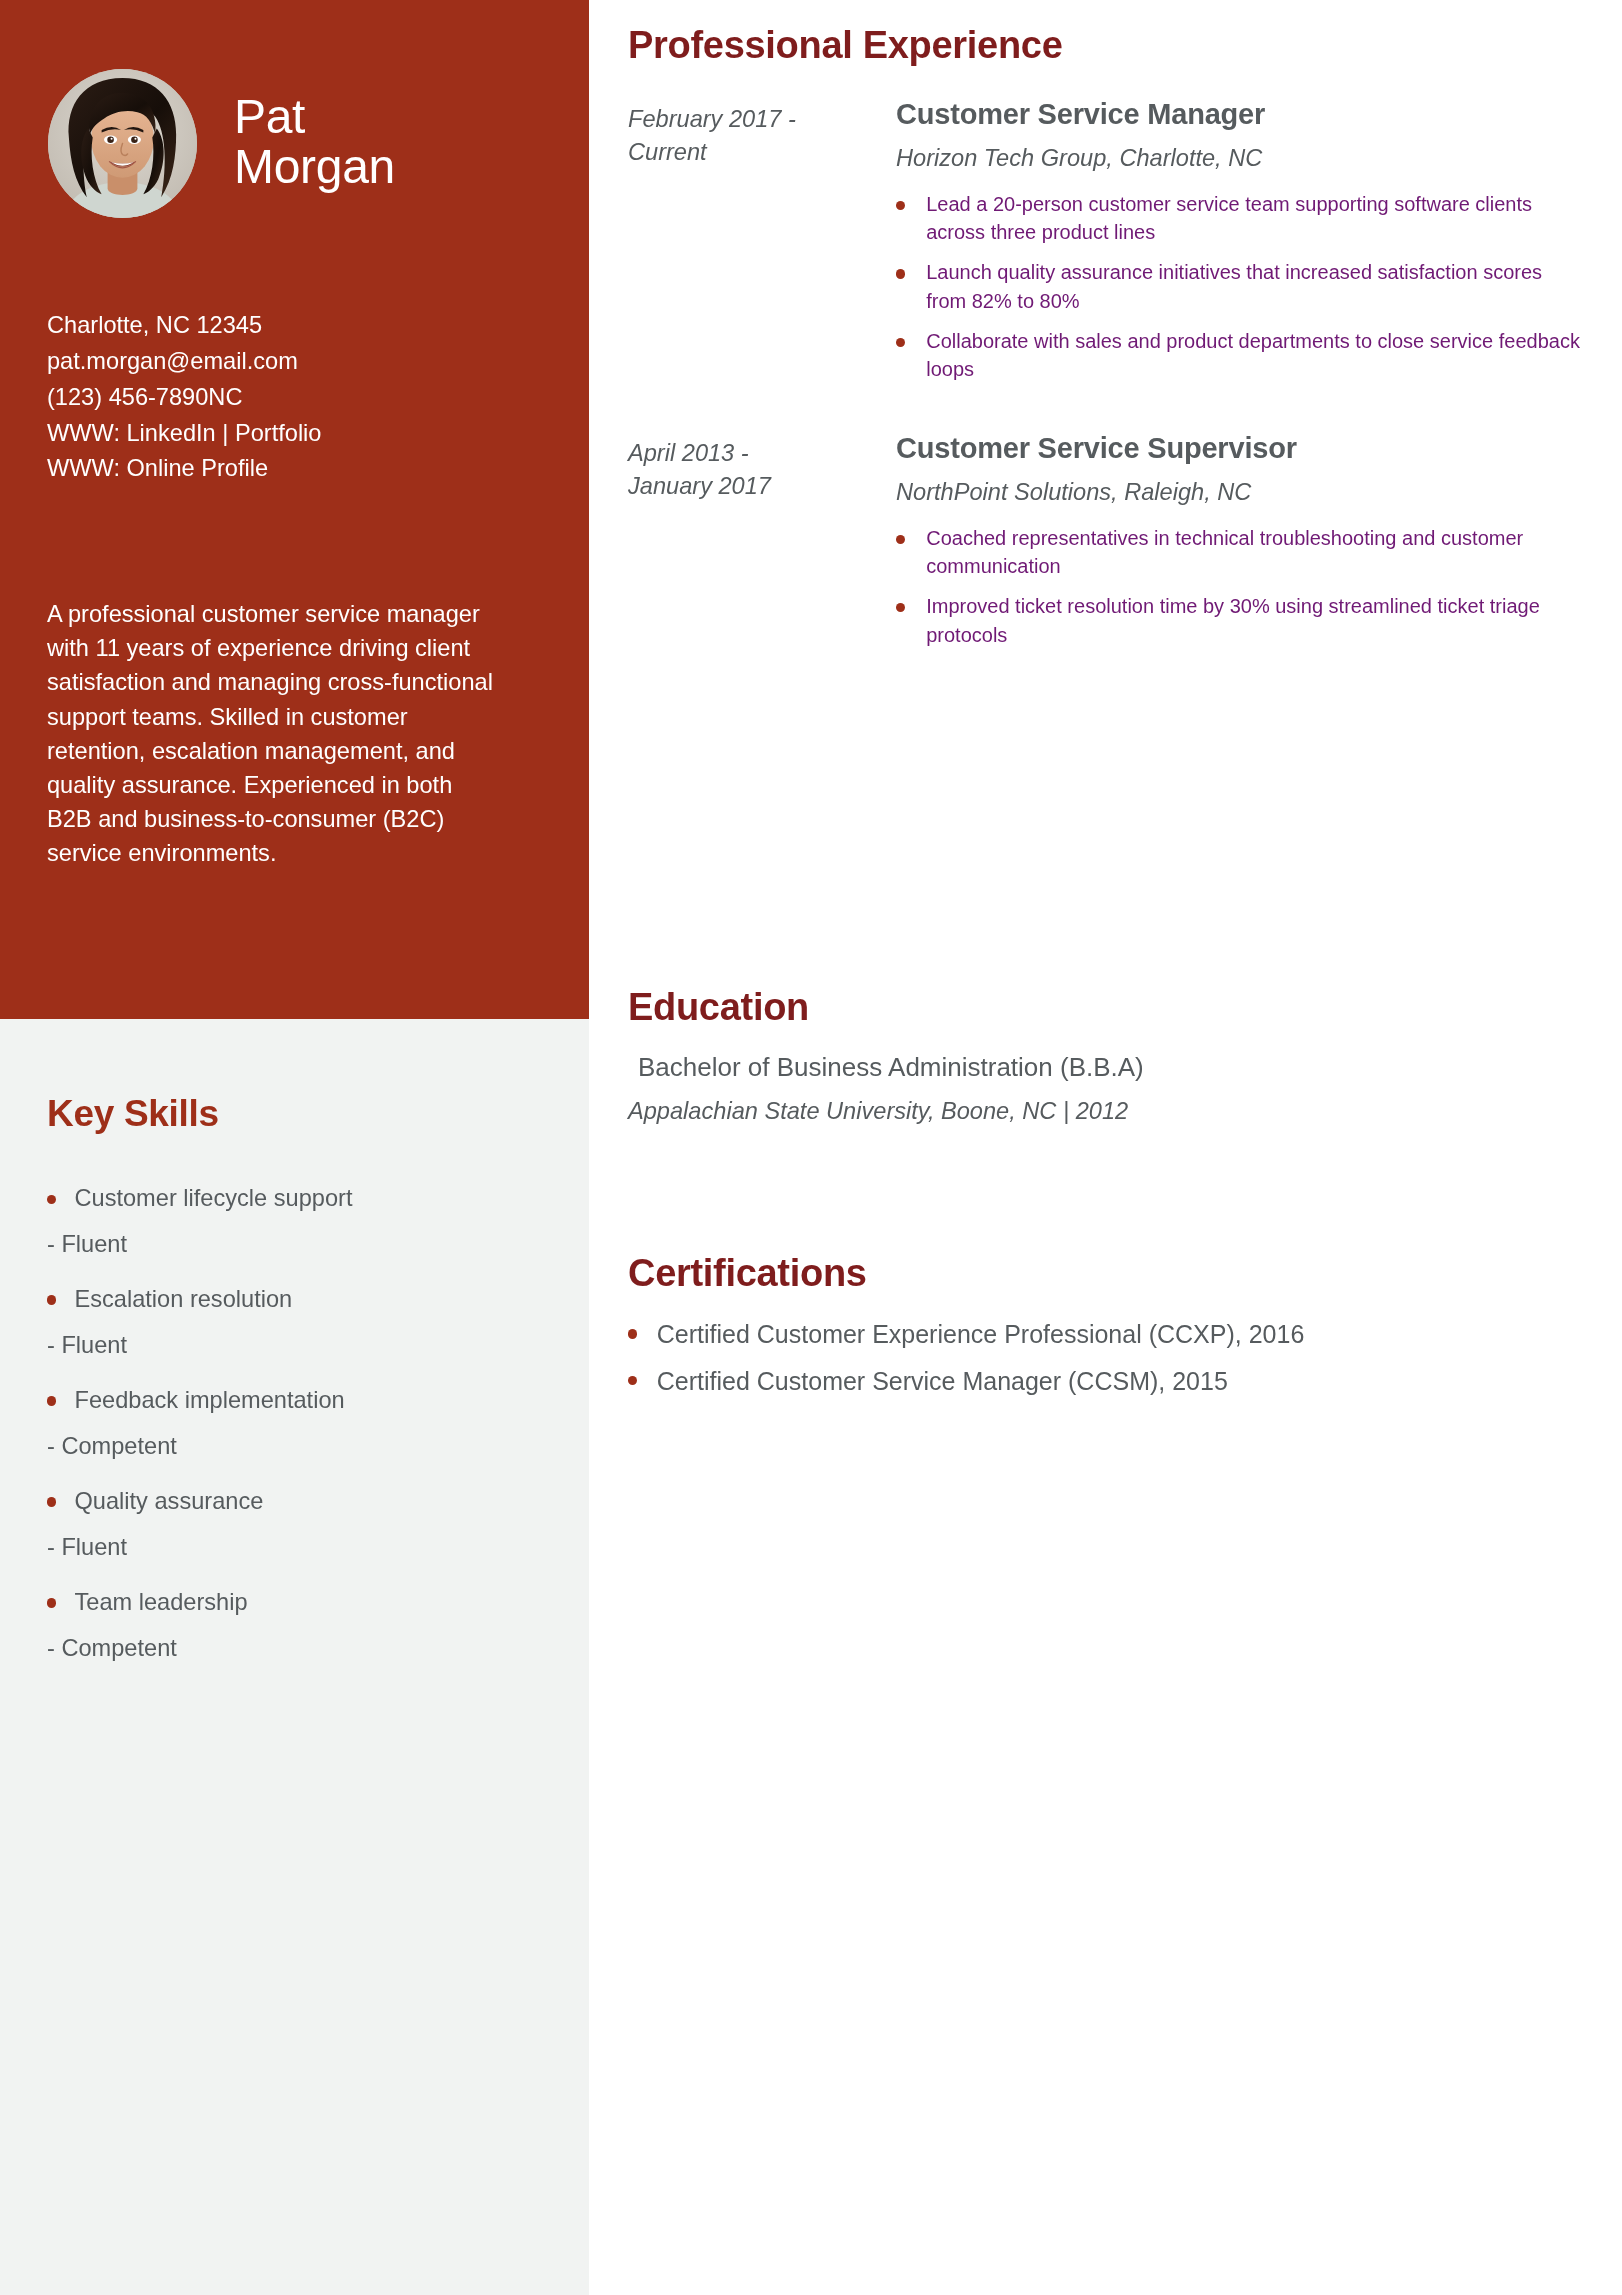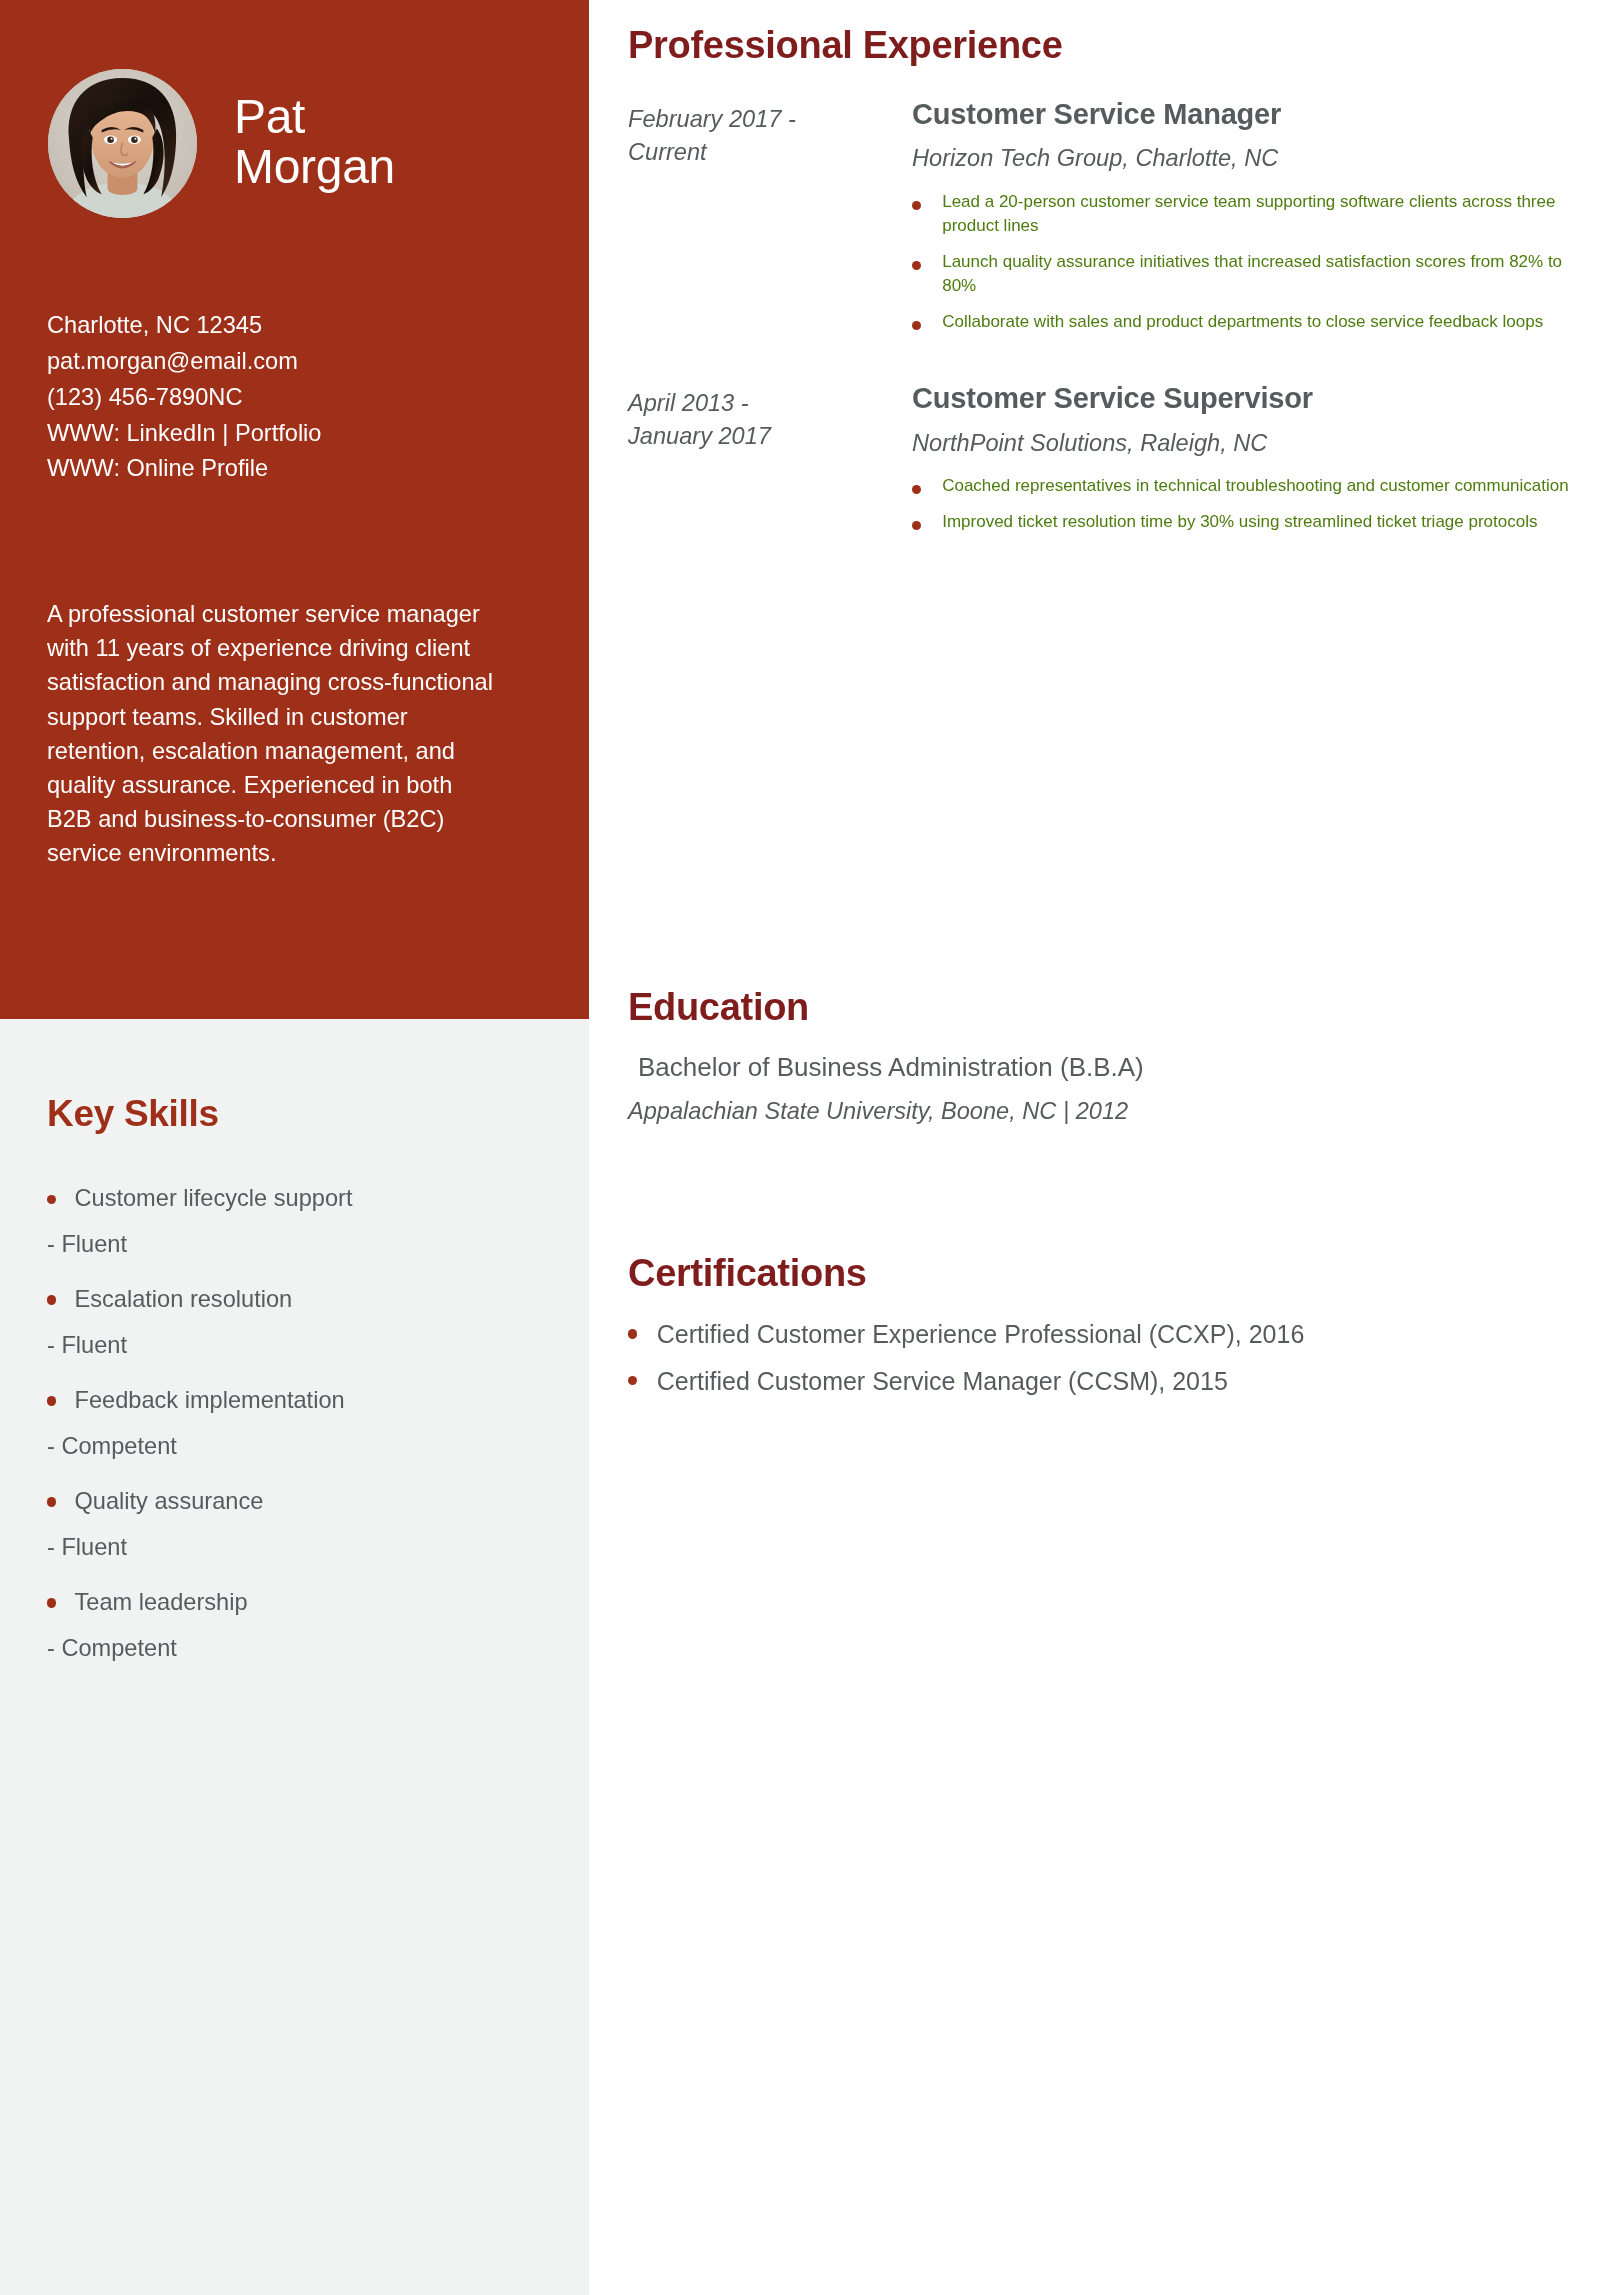--- a/index.html
+++ b/index.html
@@ -146,21 +146,20 @@
     color: #7f1d1d;
     font-size: 38px;
     font-weight: 700;
     letter-spacing: -0.3px;
     line-height: 1.1;
   }
 
   .job {
     display: flex;
     margin-top: 30px;
-    gap: 16px;
   }
   .job-dates {
     flex: 0 0 268px;
     color: #565b5e;
     font-size: 23.6px;
     font-style: italic;
     line-height: 1.38;
     padding-top: 6.5px;
     white-space: pre-line;
   }
@@ -188,22 +187,22 @@
   .b-dot {
     flex: 0 0 auto;
     width: 9.2px;
     height: 9.2px;
     border-radius: 50%;
     background: #9e2f19;
     margin-top: 11px;
     margin-right: 21px;
   }
   .b-text {
-    color: #4d7c0f;
-    font-size: 17px;
+    color: #701a75;
+    font-size: 20px;
     line-height: 1.42;
     flex: 1 1 auto;
   }
 
   .edu-entry { margin-top: 22px; }
   .edu-degree {
     color: #565b5e;
     font-size: 26px;
     line-height: 1.25;
     margin-left: 10px;

